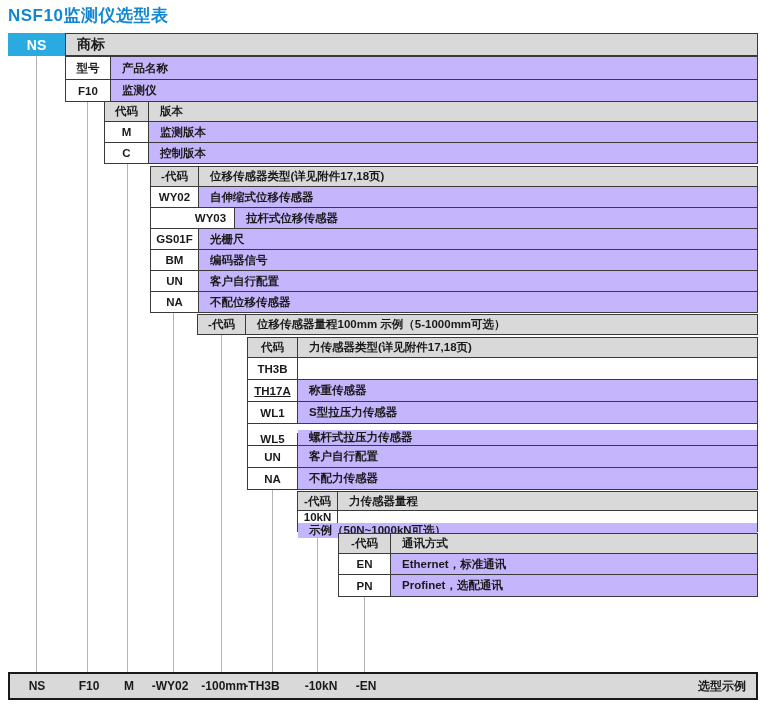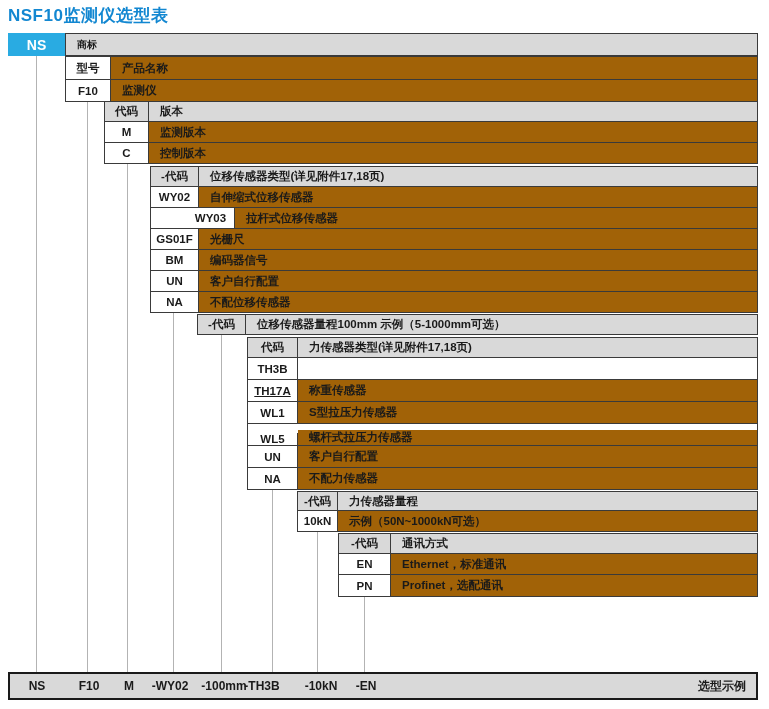--- a/index.html
+++ b/index.html
@@ -21,32 +21,32 @@
   .row + .row{border-top:1px solid #3a3a3a;}
   .row.hdr{background:#d9d9d9;}
   .row.hdr .code, .row.hdr .desc{background:#d9d9d9;}
   .code{
     box-sizing:border-box;border-right:1px solid #3a3a3a;
     text-align:center;font-weight:bold;font-size:11.5px;
     display:flex;align-items:center;justify-content:center;background:#fff;
   }
   .desc{
     flex:1;padding-left:11px;font-weight:bold;font-size:11.5px;
-    display:flex;align-items:center;background:#a16207;
+    display:flex;align-items:center;background:#c4b5fd;
   }
   
   .brand-code{
     position:absolute;left:8px;top:33px;width:57px;height:23px;
     background:#29abe2;color:#ffffff;font-weight:bold;font-size:14px;
     display:flex;align-items:center;justify-content:center;z-index:3;
   }
   .brand-desc{
     position:absolute;left:65px;top:33px;width:693px;height:23px;
     background:#d9d9d9;border:1px solid #3a3a3a;box-sizing:border-box;
-    font-weight:bold;font-size:10px;display:flex;align-items:center;
+    font-weight:bold;font-size:14px;display:flex;align-items:center;
     padding-left:11px;z-index:2;
   }
   
   .vline{position:absolute;width:1px;background:#b3b3b3;z-index:1;}
   
   .example-bar{
     position:absolute;left:8px;top:672px;width:750px;height:28px;
     background:#d9d9d9;border:2px solid #1a1a1a;box-sizing:border-box;z-index:2;
   }
   .example-code{
@@ -168,21 +168,21 @@
     <div class="code" style="width:50px;">NA</div>
     <div class="desc">不配力传感器</div>
   </div>
 </div>
 
 <div class="sec" style="left:297px;top:491px;width:461px;">
   <div class="row hdr" style="height:18px;">
     <div class="code" style="width:40px;">-代码</div>
     <div class="desc">力传感器量程</div>
   </div>
-  <div class="row" style="height:21px;">
+  <div class="row" style="height:21px;flex-direction:column;">
     <div class="code" style="width:40px;">10kN</div>
     <div class="desc">示例（50N~1000kN可选）</div>
   </div>
 </div>
 
 <div class="sec" style="left:338px;top:533px;width:420px;">
   <div class="row hdr" style="height:19px;">
     <div class="code" style="width:52px;">-代码</div>
     <div class="desc">通讯方式</div>
   </div>

